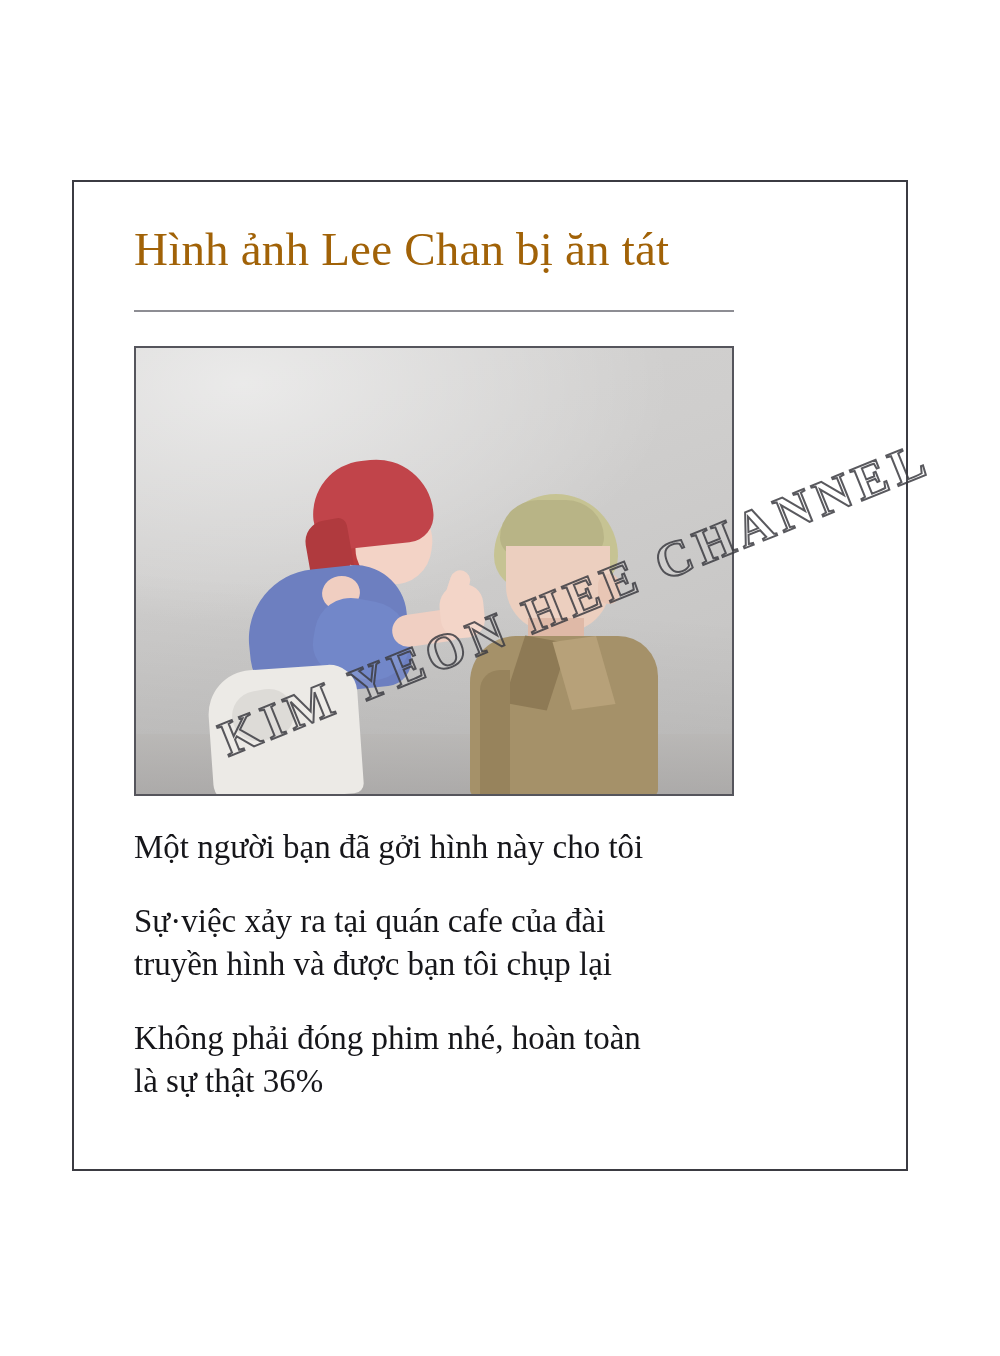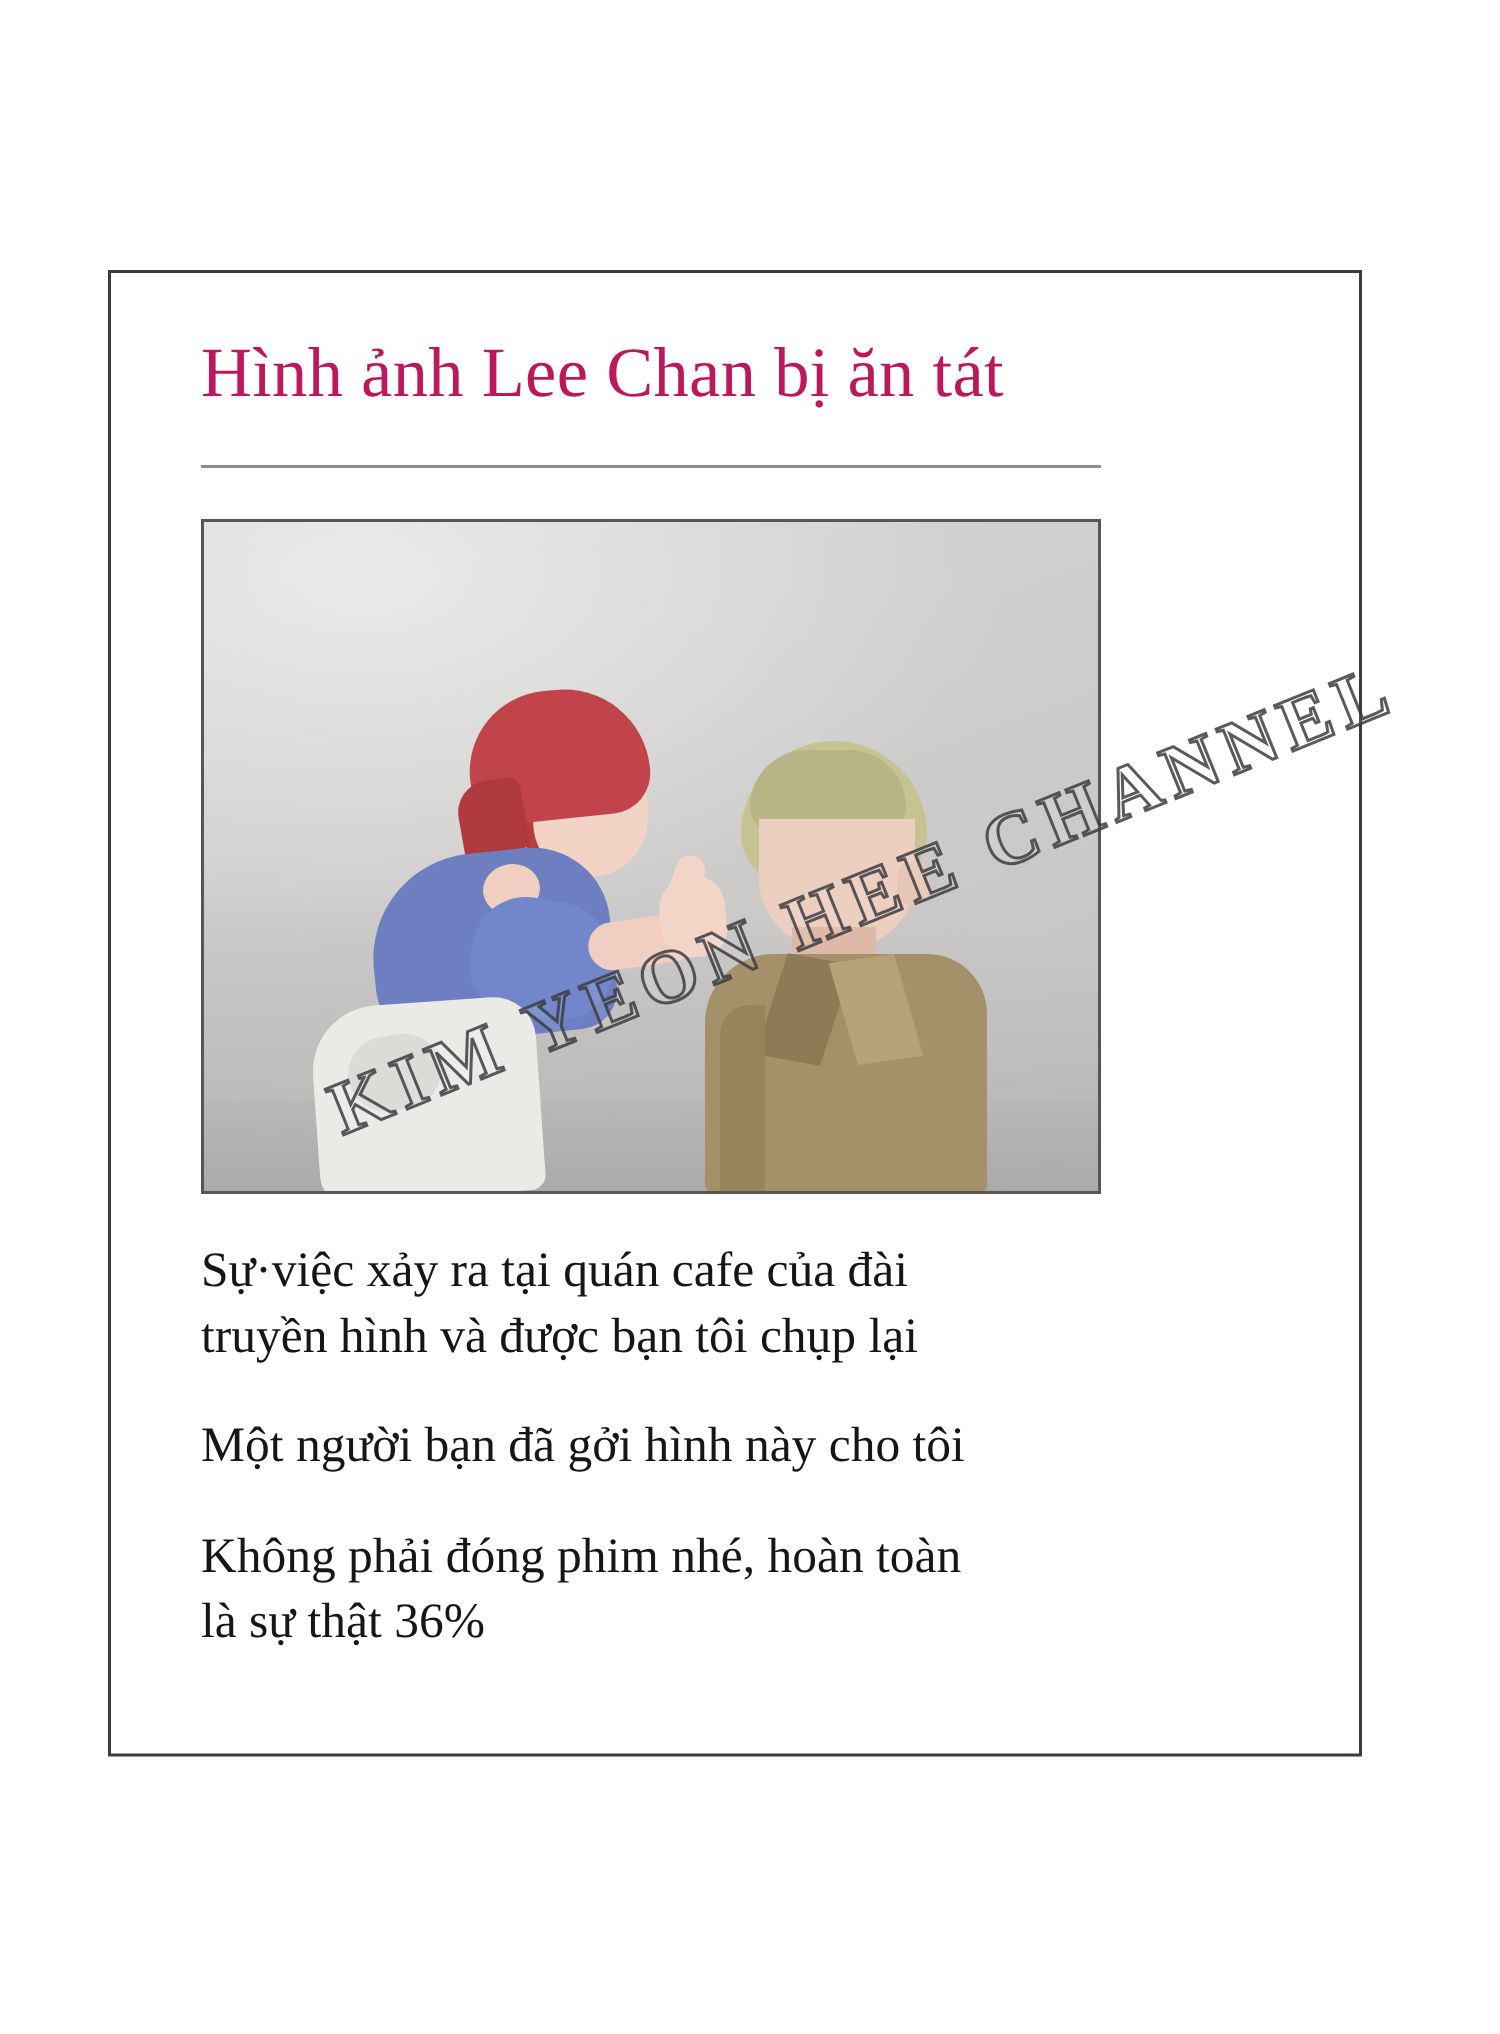--- a/index.html
+++ b/index.html
@@ -31,21 +31,21 @@
     position: absolute;
     left: 60px;
     top: 40px;
     right: 60px;
   }
 
   .article-title {
     font-family: "Liberation Serif", serif;
     font-size: 47px;
     line-height: 1.15;
-    color: #be185d;
+    color: #a16207;
     letter-spacing: 0.2px;
     white-space: nowrap;
   }
 
   .title-rule {
     margin-top: 34px;
     width: 600px;
     height: 2px;
     background: #8d8d93;
   }
@@ -342,21 +342,21 @@
         <div class="m-collar-r"></div>
         <div class="m-shoulder-line"></div>
       </div>
     </div>
 
     <div class="watermark">
       <div class="watermark-text">Kim Yeon Hee Channel</div>
     </div>
 
     <div class="body-block">
+      <p class="para">Một người bạn đã gởi hình này cho tôi</p>
       <p class="para">Sự·việc xảy ra tại quán cafe của đài
 truyền hình và được bạn tôi chụp lại</p>
-      <p class="para">Một người bạn đã gởi hình này cho tôi</p>
       <p class="para last">Không phải đóng phim nhé, hoàn toàn
 là sự thật 36%</p>
     </div>
 
   </div>
 </div>
 
 </body></html>

